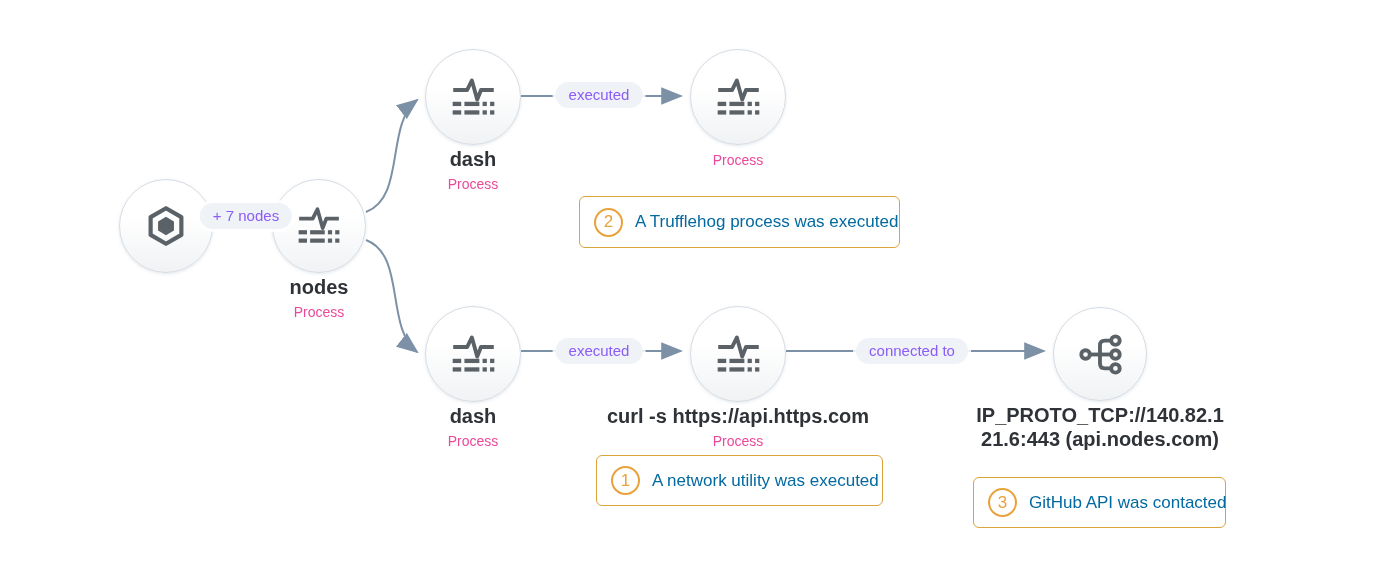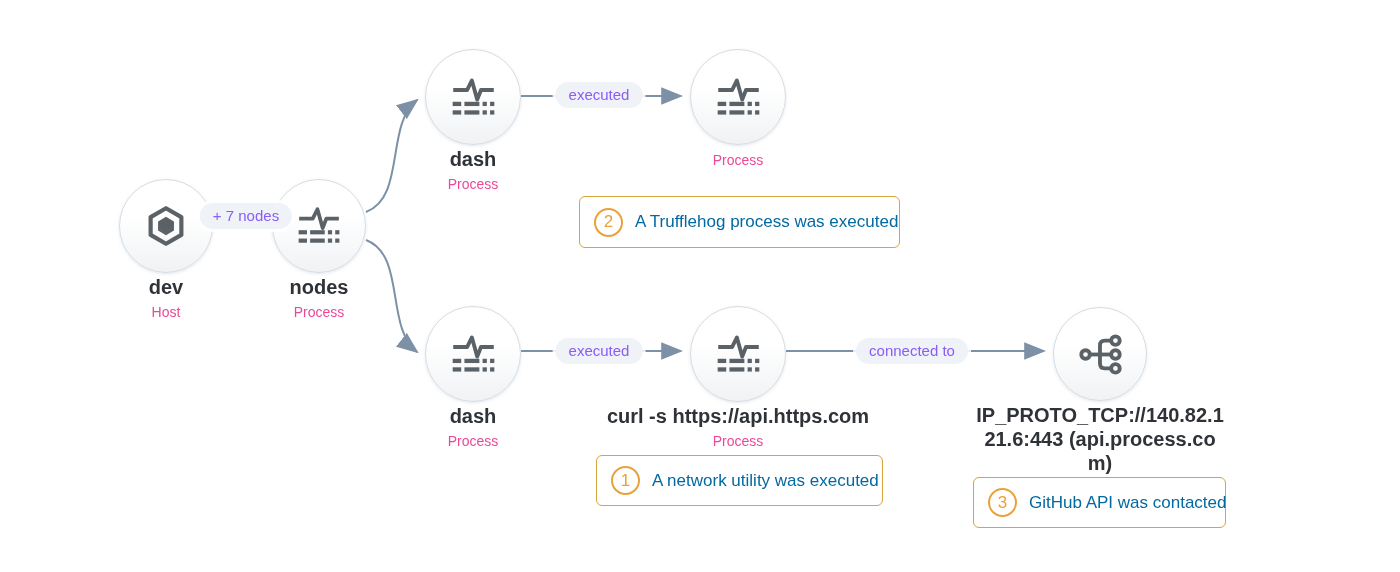--- a/index.html
+++ b/index.html
@@ -151,24 +151,20 @@
     <path class="edge" d="M 786 351 H 858"></path>
     <path class="edge" d="M 966 351 H 1044" marker-end="url(#arrow)"></path>
   </svg>
 
   <div class="node-circle pos-dev">
     <svg class="icon-svg" width="46" height="46" viewBox="0 0 44 44">
       <polygon class="icon-stroke" stroke-width="4" stroke-linejoin="round" points="22,5 36.7,13.5 36.7,30.5 22,39 7.3,30.5 7.3,13.5"></polygon>
       <polygon class="icon-fill" points="22,13.2 29.6,17.6 29.6,26.4 22,30.8 14.4,26.4 14.4,17.6"></polygon>
     </svg>
   </div>
-  <div class="node-label-group lbl-dev">
-    <div class="node-label">dev</div>
-    <div class="node-sublabel">Host</div>
-  </div>
 
   <div class="node-circle pos-node">
     <svg class="icon-svg" width="46" height="46" viewBox="0 0 44 44">
       <path class="icon-stroke" stroke-width="3.6" stroke-linejoin="round" d="M3 15 L16 15 L20.5 6 L25.5 24 L29 15 L41 15"></path>
       <g class="icon-fill">
         <rect x="2.5" y="26" width="8" height="4"></rect>
           <rect x="13.5" y="26" width="14" height="4"></rect>
           <rect x="30.5" y="26" width="4" height="4"></rect>
           <rect x="37.5" y="26" width="4" height="4"></rect>
         <rect x="2.5" y="34" width="8" height="4"></rect>
@@ -268,21 +264,21 @@
         <circle cx="8" cy="22" r="4"></circle>
         <circle cx="36" cy="9" r="4"></circle>
         <circle cx="36" cy="22" r="4"></circle>
         <circle cx="36" cy="35" r="4"></circle>
         <path d="M12 22 H31"></path>
         <path d="M31 9 H26 Q21.5 9 21.5 13.5 V30.5 Q21.5 35 26 35 H31"></path>
       </g>
     </svg>
   </div>
   <div class="node-label-group lbl-network">
-    <div class="node-label">IP_PROTO_TCP://140.82.121.6:443 (api.process.com)</div>
+    <div class="node-label">IP_PROTO_TCP://140.82.121.6:443 (api.nodes.com)</div>
   </div>
 
   <div class="edge-pill pill-plus-nodes">+ 7 nodes</div>
   <div class="edge-pill pill-executed-top">executed</div>
   <div class="edge-pill pill-executed-bot">executed</div>
   <div class="edge-pill pill-connected-to">connected to</div>
 
   <div class="annotation-box ann-2">
     <div class="annotation-badge">2</div>
     <div class="annotation-text">A Trufflehog process was executed</div>

